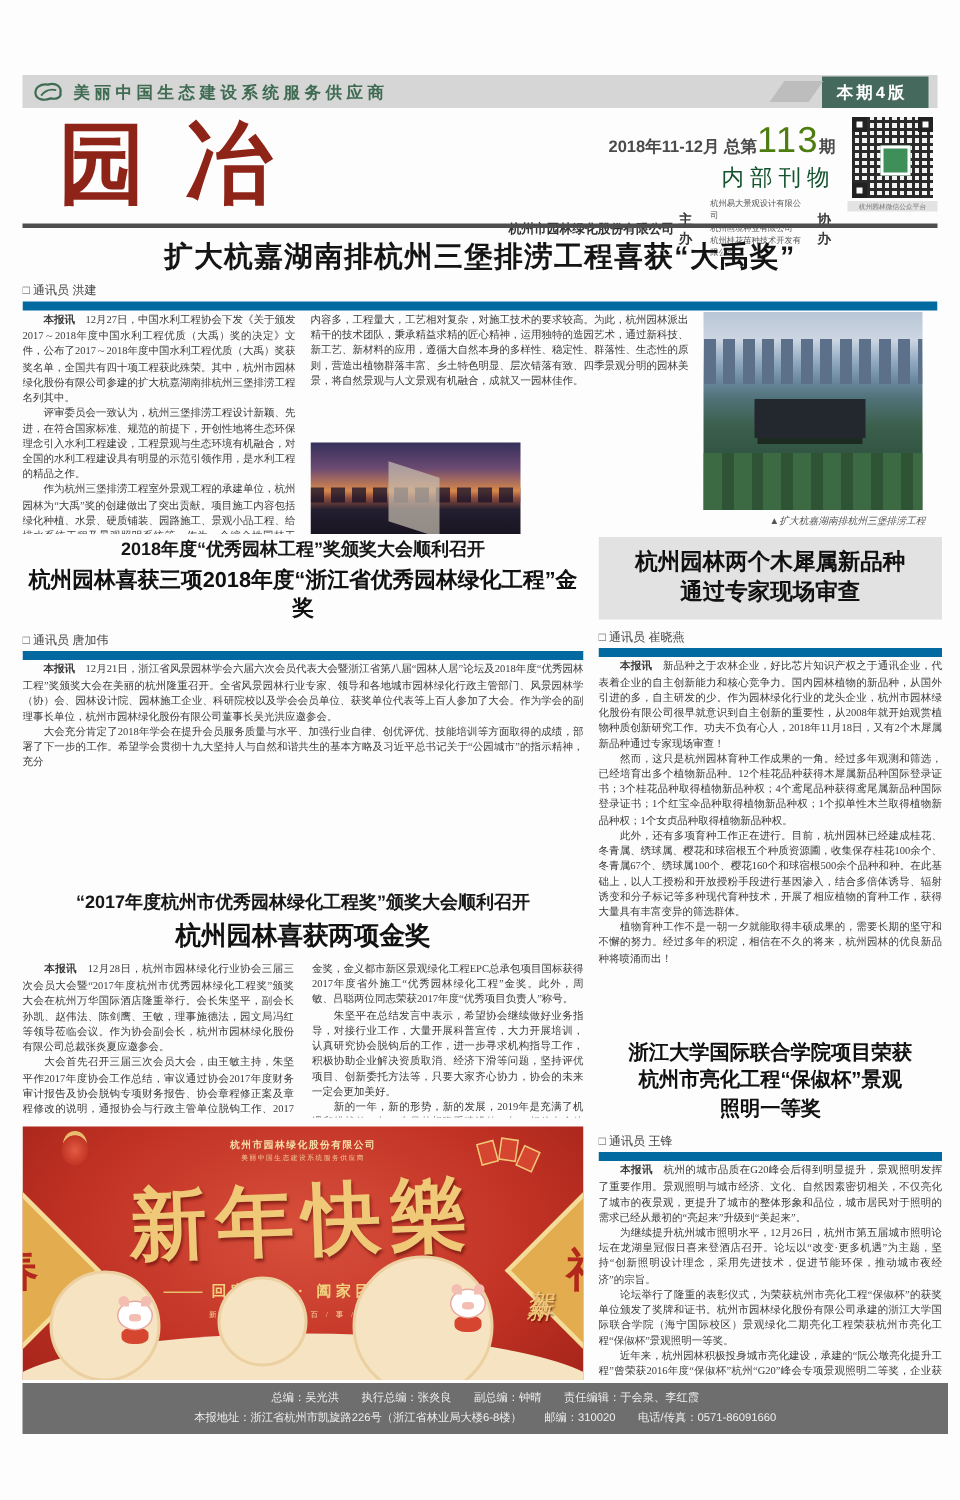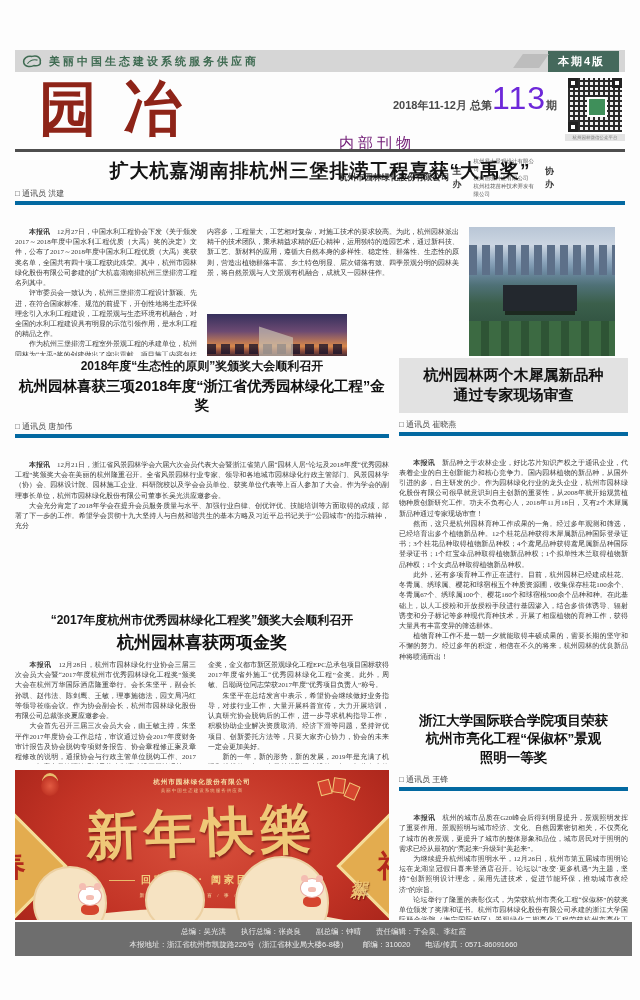--- a/index.html
+++ b/index.html
@@ -14,43 +14,43 @@
   .slash{width:26px;height:14px;background:#bdbdbd;transform:skewX(-35deg);margin-right:4px;}
   .issue-badge{background:#45695c;color:#fff;font-family:"Liberation Sans",sans-serif;font-weight:bold;
                font-size:11px;padding:3px 14px 3px 10px;letter-spacing:2px;}
   
   .masthead{position:absolute;top:78px;left:15px;right:15px;height:66px;display:flex;}
   .paper-title{width:300px;flex:none;font-family:"DejaVu Serif",serif;font-weight:bold;
                font-size:58px;line-height:62px;color:#8e2418;letter-spacing:26px;padding-left:24px;
                transform:scaleY(1.02);white-space:nowrap;}
   .pub-info{flex:1;padding-top:2px;}
   .dateline{text-align:right;font-family:"Liberation Sans",sans-serif;font-weight:bold;font-size:11px;color:#4a4a4a;}
-  .issue-no{font-size:32px;font-weight:normal;color:#6d28d9;font-family:"Liberation Sans",sans-serif;letter-spacing:1px;}
-  .pubtype{font-size:15px;color:#701a75;letter-spacing:4px;margin-top:17px;
+  .issue-no{font-size:24px;font-weight:normal;color:#4d7c0f;font-family:"Liberation Sans",sans-serif;letter-spacing:1px;}
+  .pubtype{text-align:right;font-size:15px;color:#14532d;letter-spacing:4px;margin-top:1px;
            font-family:"Liberation Sans",sans-serif;}
   .org-row{display:flex;align-items:center;justify-content:flex-end;margin-top:4px;}
   .host{font-family:"Liberation Sans",sans-serif;font-weight:bold;font-size:8.5px;color:#333;white-space:nowrap;}
   .host-role{font-family:"Liberation Sans",sans-serif;font-weight:bold;font-size:9px;margin:0 6px 0 3px;}
   .co-orgs{font-size:5.5px;color:#555;line-height:1.5;text-align:left;}
   .co-role{font-family:"Liberation Sans",sans-serif;font-weight:bold;font-size:9px;margin-left:4px;text-align:center;}
   .qr-block{width:60px;flex:none;margin-left:8px;}
   .qr{width:54px;height:54px;margin:0 auto;position:relative;background:
       repeating-linear-gradient(0deg,#2b2b2b 0 2px,transparent 2px 5px),
       repeating-linear-gradient(90deg,#2b2b2b 0 2px,#f2f2f2 2px 5px);outline:2px solid #fff;}
   .qr .finder{position:absolute;width:10px;height:10px;background:#fff;border:3px solid #222;box-sizing:border-box;}
   .qr .f1{top:0;left:0}.qr .f2{top:0;right:0}.qr .f3{bottom:0;left:0}
   .qr .logo{position:absolute;top:19px;left:19px;width:16px;height:16px;background:#3f8f5a;border:2px solid #fff;}
   .qr-caption{margin-top:2px;background:#e3e3e3;font-size:4.5px;color:#777;text-align:center;padding:1px 0;
               font-family:"Liberation Sans",sans-serif;}
   
   .rule{position:absolute;top:149px;left:15px;right:15px;height:3px;background:#4e4e4e;}
   .lead-headline{position:absolute;top:158px;left:15px;right:15px;text-align:center;
                  font-family:"Liberation Sans",sans-serif;font-weight:bold;font-size:19px;color:#141414;letter-spacing:1px;}
   
-  .byline{font-size:8px;color:#444;border-bottom:4px solid #0369a1;padding-bottom:2px;margin-bottom:22px;
+  .byline{font-size:8px;color:#444;border-bottom:6px solid #0369a1;padding-bottom:2px;margin-bottom:1px;
           font-family:"Liberation Sans",sans-serif;}
   .btext{font-size:7px;line-height:1.46;text-align:justify;white-space:pre-line;margin:0;}
   .lede{font-family:"Liberation Sans",sans-serif;font-weight:bold;}
   .kicker{text-align:center;font-family:"Liberation Sans",sans-serif;font-weight:bold;font-size:12px;color:#171717;margin:0 0 2px;}
   .main-head{text-align:center;font-family:"Liberation Sans",sans-serif;font-weight:bold;color:#111;margin:0 0 6px;}
   
   .article1{position:absolute;top:188px;left:15px;right:15px;height:168px;overflow:hidden;}
   .a1-body{display:flex;gap:10px;height:150px;}
   .a1-c1{width:182px;flex:none;overflow:hidden;}
   .a1-c2{width:252px;flex:none;overflow:hidden;}
@@ -193,21 +193,21 @@
             <i class="lawn"></i>
         </div>
         <div class="photo-caption">▲扩大杭嘉湖南排杭州三堡排涝工程</div>
       </div>
     </div>
   </div>
 
   <div class="left-region">
 
     <section>
-      <h3 class="kicker">2018年度“生态性的原则”奖颁奖大会顺利召开</h3>
+      <h3 class="kicker">2018年度“优秀园林工程”奖颁奖大会顺利召开</h3>
       <h2 class="main-head" style="font-size:14.5px;">杭州园林喜获三项2018年度“浙江省优秀园林绿化工程”金奖</h2>
       <div class="byline">□ 通讯员 唐加伟</div>
       <div class="cols a2-cols">
         <p class="btext col"><b class="lede">　　本报讯　</b><span>12月21日，浙江省风景园林学会六届六次会员代表大会暨浙江省第八届“园林人居”论坛及2018年度“优秀园林工程”奖颁奖大会在美丽的杭州隆重召开。全省风景园林行业专家、领导和各地城市园林绿化行政主管部门、风景园林学（协）会、园林设计院、园林施工企业、科研院校以及学会会员单位、获奖单位代表等上百人参加了大会。作为学会的副理事长单位，杭州市园林绿化股份有限公司董事长吴光洪应邀参会。
 　　大会充分肯定了2018年学会在提升会员服务质量与水平、加强行业自律、创优评优、技能培训等方面取得的成绩，部署了下一步的工作。希望学会贯彻十九大坚持人与自然和谐共生的基本方略及习近平总书记关于“公园城市”的指示精神，充分</span></p>
       </div>
     </section>
 
     <section style="margin-top:6px;">
       <h3 class="kicker">“2017年度杭州市优秀园林绿化工程奖”颁奖大会顺利召开</h3>

